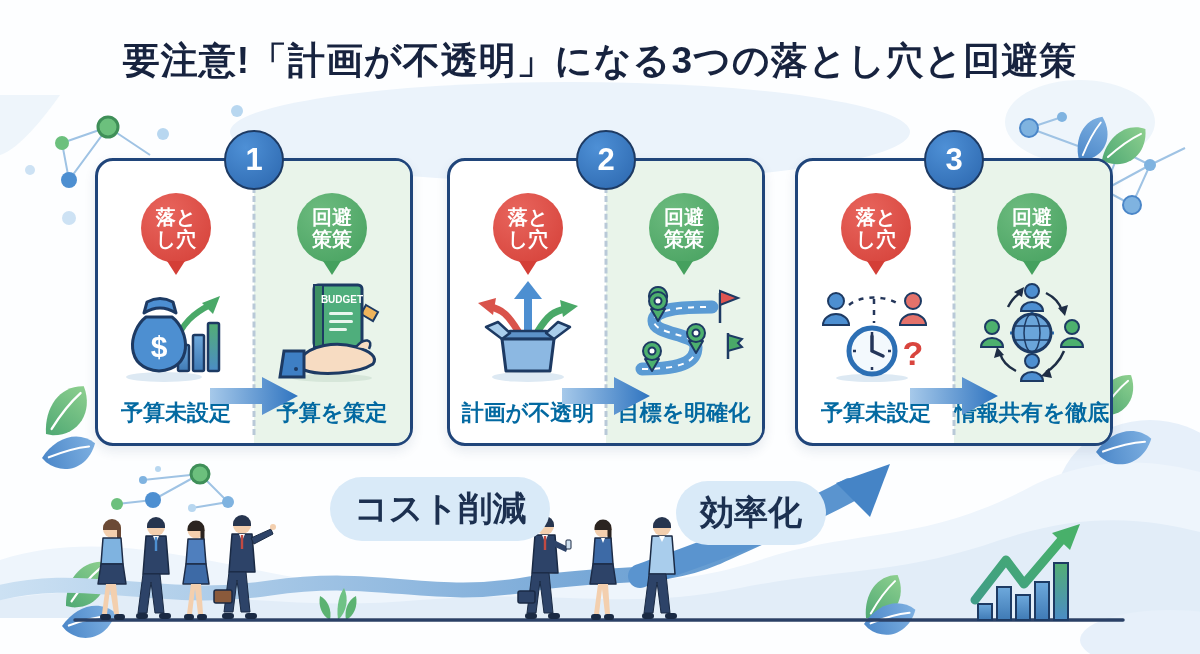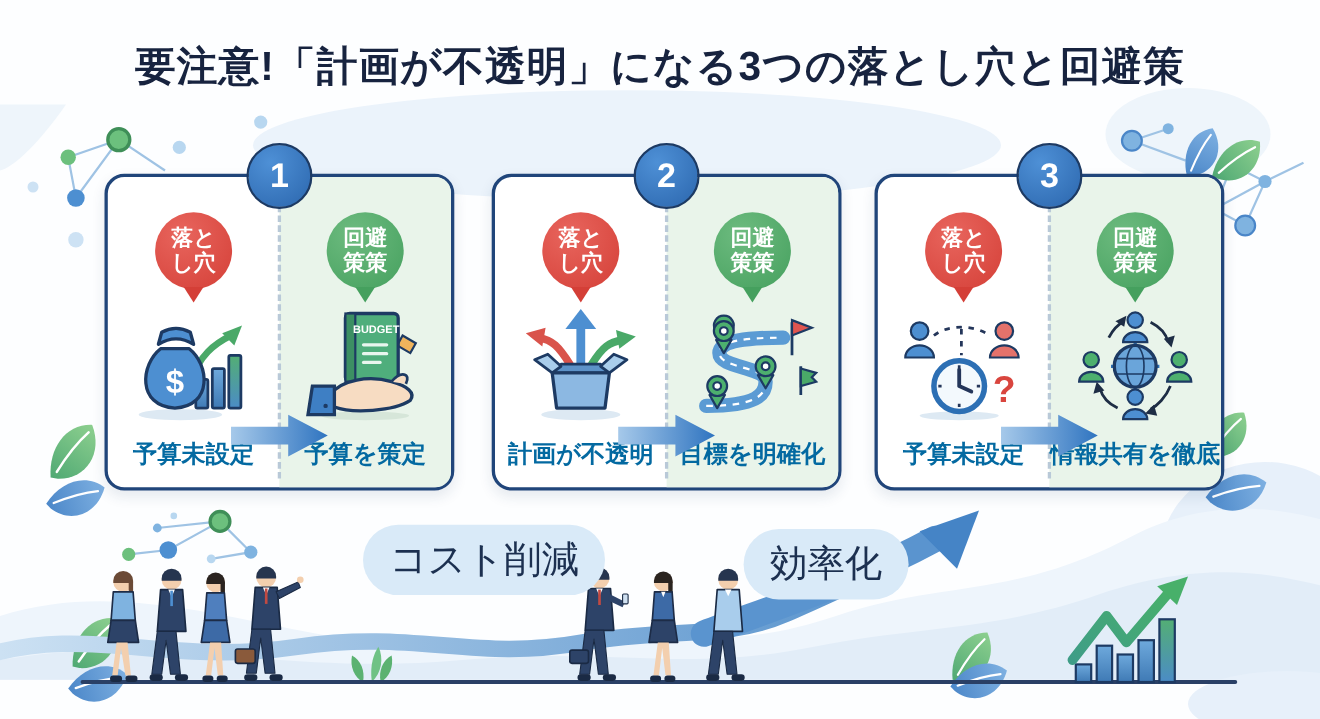--- a/index.html
+++ b/index.html
@@ -55,21 +55,21 @@
     width:96px;height:46px;z-index:3;
   }
   .icon-box{margin-top:16px;z-index:2;}
   .half-label{
     position:absolute;bottom:15px;left:0;width:100%;text-align:center;
     font-size:22px;font-weight:800;color:#0369a1;white-space:nowrap;z-index:2;
   }
 
   
   .pill{
-    position:absolute;background:#d9eaf8;color:#1c3050;font-weight:400;
+    position:absolute;background:#d9eaf8;color:#1c3050;font-weight:700;
     border-radius:999px;padding:9px 24px;font-size:34px;z-index:4;white-space:nowrap;
   }
   .pill.p1{left:330px;top:477px;}
   .pill.p2{left:676px;top:481px;}
   .pill.p3{left:893px;top:470px;}
 </style>
 </head>
 <body>
 
 <div class="canvas">

